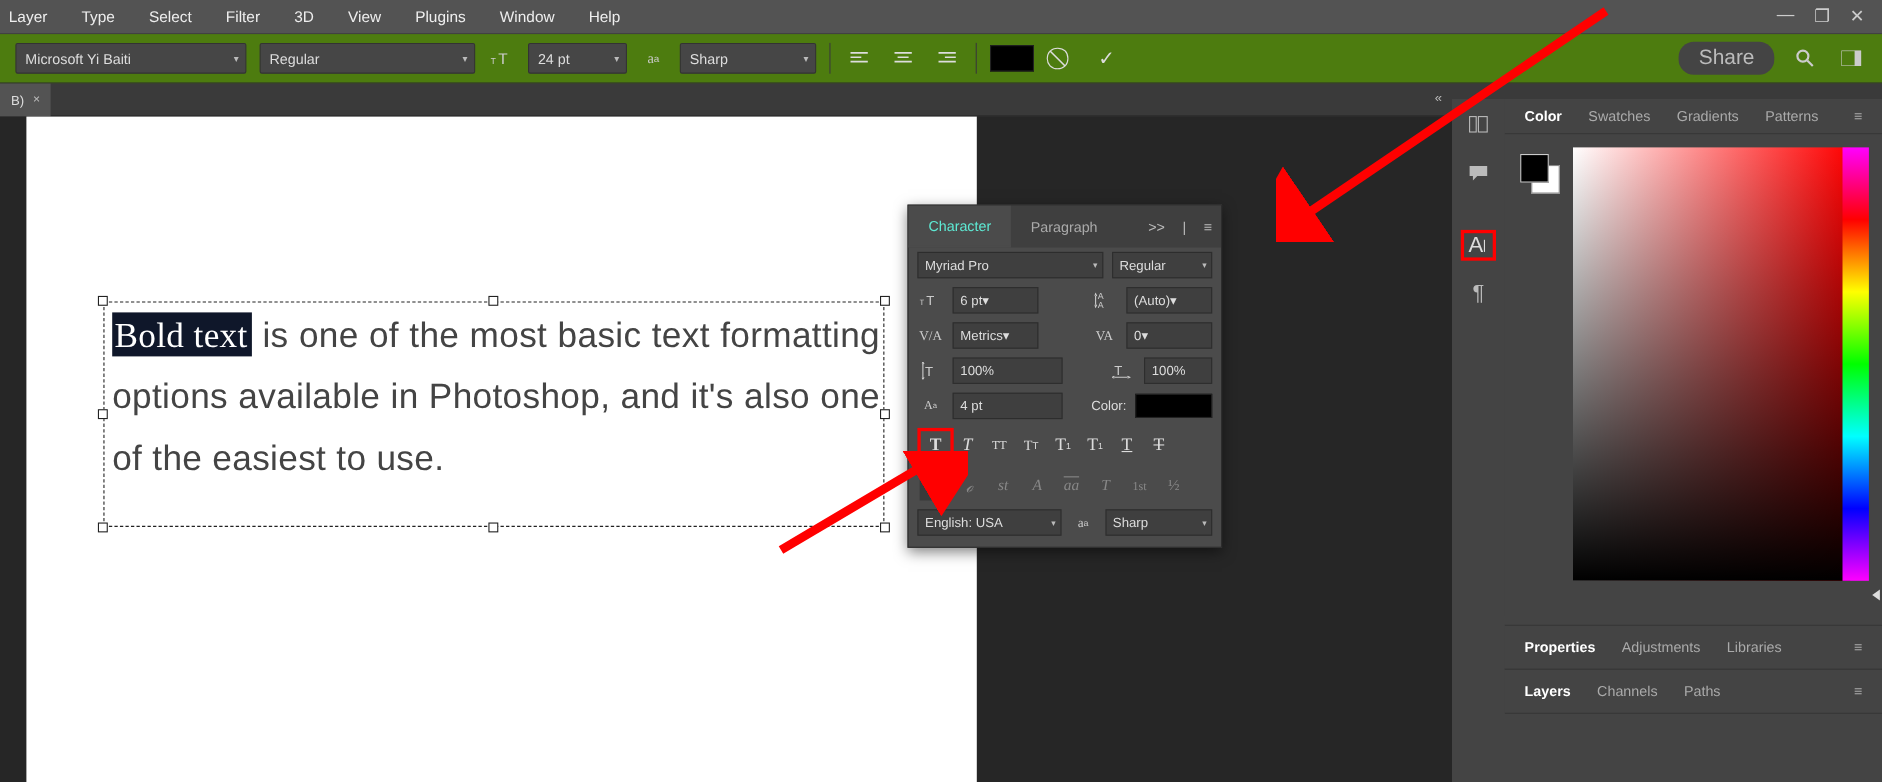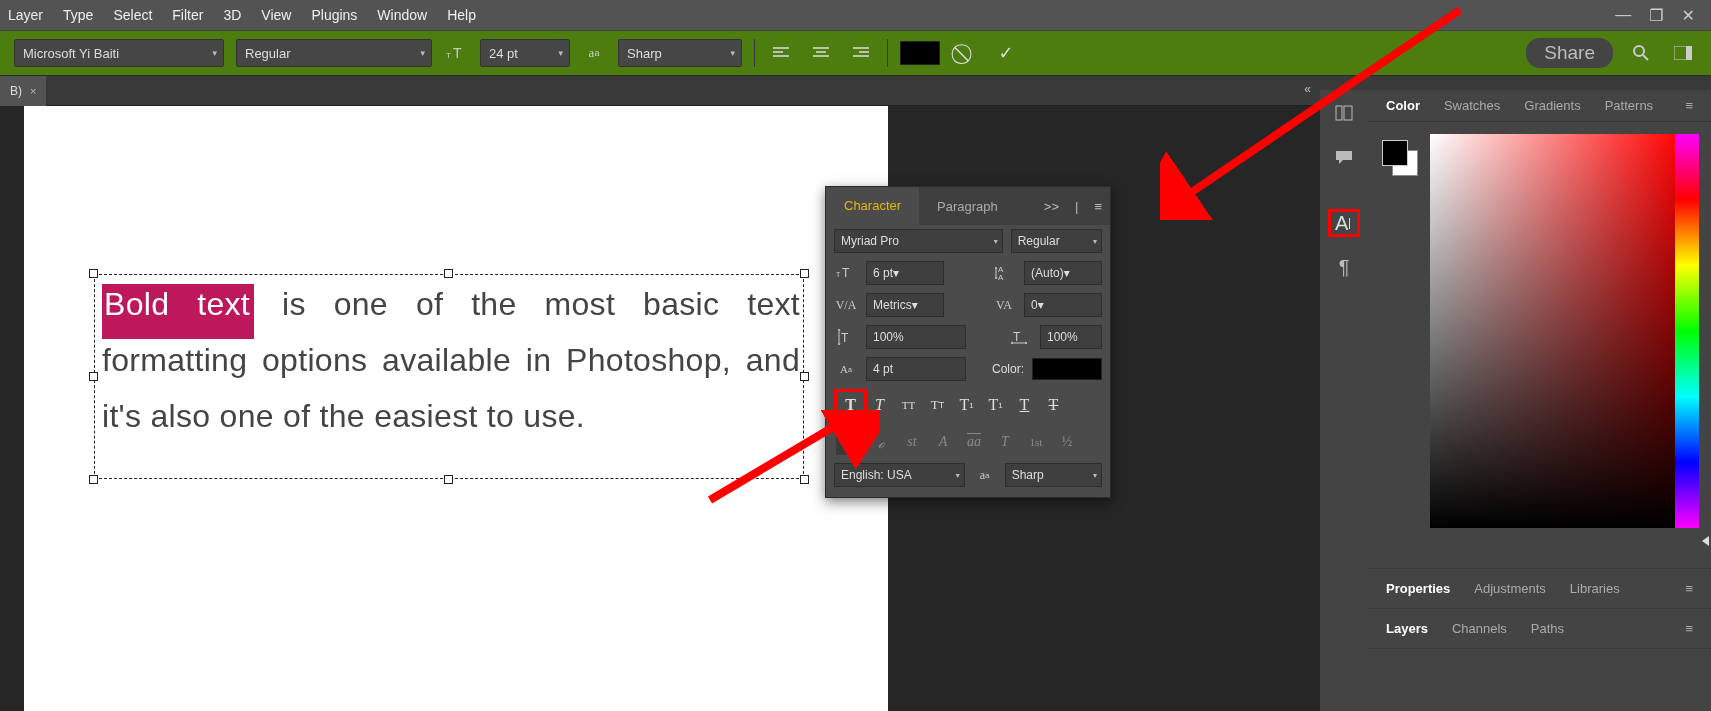--- a/index.html
+++ b/index.html
@@ -1,20 +1,20 @@
 <!DOCTYPE html>
 <html><head>
 <meta charset="utf-8">
 <style>
 * { box-sizing: border-box; margin: 0; padding: 0; font-family: -apple-system, "Segoe UI", Arial, sans-serif; }
 body { background: #535353; color: #ddd; width: 1711px; height: 711px; overflow: hidden; position: relative; }
 
 
 .menubar { background: #535353; height: 30px; display: flex; align-items: center; padding: 0 8px; font-size: 14px; color: #eee; justify-content: space-between; }
-.menu-left { display: flex; gap: 20px; justify-content: center; }
+.menu-left { display: flex; gap: 31px; justify-content: center; }
 .menu-item { cursor: pointer; }
 .win-controls { display: flex; gap: 18px; font-size: 16px; color: #ccc; padding-right: 8px;}
 .win-btn { cursor: pointer; }
 
 
 .optionsbar { background: #4d7c0f; height: 46px; border-top: 1px solid #414141; border-bottom: 1px solid #2a2a2a; display: flex; align-items: center; padding: 0 14px; gap: 12px; font-size: 13px; color: #ddd; }
 .dd { background: #464646; border: 1px solid #333; height: 28px; display: flex; align-items: center; padding: 0 8px; border-radius: 2px; position: relative; }
 .dd .chev { position: absolute; right: 6px; font-size: 9px; color: #bbb; }
 .dd.font { width: 210px; }
 .dd.style { width: 196px; }
@@ -37,21 +37,21 @@
 .canvas { position: absolute; top: 0; left: 24px; width: 864px; height: 100%; background: #fff; }
 
 
 .textbox { position: absolute; left: 94px; top: 274px; width: 710px; height: 205px; }
 .dashed-border { position: absolute; inset: 0; border: 1px dashed #222; }
 .handle { position: absolute; width: 9px; height: 9px; background: #fff; border: 1px solid #222; }
 .h-tl { top: -5px; left: -5px; } .h-tm { top: -5px; left: 50%; margin-left: -5px; } .h-tr { top: -5px; right: -5px; }
 .h-ml { top: 50%; left: -5px; margin-top: -5px; } .h-mr { top: 50%; right: -5px; margin-top: -5px; }
 .h-bl { bottom: -5px; left: -5px; } .h-bm { bottom: -5px; left: 50%; margin-left: -5px; } .h-br { bottom: -5px; right: -5px; }
 .txt { position: absolute; left: 8px; top: 2px; right: 4px; font-size: 32px; color: #444; font-family: "Microsoft Yi Baiti", Arial, sans-serif; line-height: 56px; letter-spacing: 0.3px; text-align: justify;}
-.txt .sel { background: #be185d; color: #fff; padding: 2px 4px 17px 2px; }
+.txt .sel { background: #0f172a; color: #fff; padding: 2px 4px 2px 2px; font-family: Liberation Serif, serif; }
 
 
 .rightcol { position: absolute; top: 90px; right: 0; width: 391px; bottom: 0; background: #444; }
 .mini-dock { position: absolute; left: 0; top: 12px; width: 48px; display: flex; flex-direction: column; align-items: center; gap: 22px; }
 .mini-dock .mini { width: 26px; height: 22px; display: flex; align-items: center; justify-content: center; color: #bbb; font-size: 18px; cursor: pointer;}
 .mini.highlight { outline: 3px solid #f00; }
 
 .color-panel { position: absolute; left: 48px; right: 0; top: 0; height: 470px; background: #444; }
 .panel-tabs { height: 32px; display: flex; align-items: center; gap: 24px; padding: 0 18px; font-size: 13px; color: #aaa; border-bottom: 1px solid #383838;}
 .panel-tabs .ptab.active { color: #fff; font-weight: 600; }
@@ -67,21 +67,21 @@
 
 .props-panel { position: absolute; left: 48px; right: 0; top: 478px; height: 40px; background: #444; border-top: 1px solid #383838;}
 .props-panel .panel-tabs { height: 40px; }
 .layers-panel { position: absolute; left: 48px; right: 0; top: 518px; height: 40px; background: #444; border-top: 1px solid #383838;}
 .layers-panel .panel-tabs { height: 40px; }
 
 
 .char-panel { position: absolute; left: 825px; top: 186px; width: 286px; background: #4b4b4b; border: 1px solid #2c2c2c; box-shadow: 0 4px 12px rgba(0,0,0,0.5); font-size: 13px; color: #ddd; }
 .char-tabs { height: 38px; display: flex; align-items: center; background: #3f3f3f;}
 .char-tabs .ctab { padding: 0 18px; height: 100%; display: flex; align-items: center; cursor: pointer; color: #aaa;}
-.char-tabs .ctab.active { background: #4b4b4b; color: #eab308; border-bottom: 2px solid #4b4b4b; text-align: right;}
+.char-tabs .ctab.active { background: #4b4b4b; color: #5eead4; border-bottom: 2px solid #4b4b4b; text-align: right;}
 .char-tabs .spacer { flex: 1; }
 .char-tabs .coll { padding: 0 8px; color: #bbb; cursor:pointer;}
 .char-row { display: flex; align-items: center; padding: 4px 8px; gap: 8px; }
 .char-dd { background: #3f3f3f; border: 1px solid #2d2d2d; height: 24px; flex: 1; display: flex; align-items: center; padding: 0 6px; position: relative; font-size: 12px;}
 .char-dd .chev { position: absolute; right: 4px; font-size: 8px; color: #bbb; }
 .char-input { background: #3f3f3f; border: 1px solid #2d2d2d; height: 24px; width: 78px; display: flex; align-items: center; padding: 0 6px; font-size: 12px; position: relative;}
 .char-input.wide { width: 100px; }
 .char-lbl { width: 24px; height: 22px; display: flex; align-items: center; justify-content: center; font-size: 14px; color: #ccc; font-family: serif;}
 .char-color-box { width: 70px; height: 22px; background: #000; border: 1px solid #222;}
 .style-buttons { display: flex; gap: 0px; padding: 6px 10px; }

